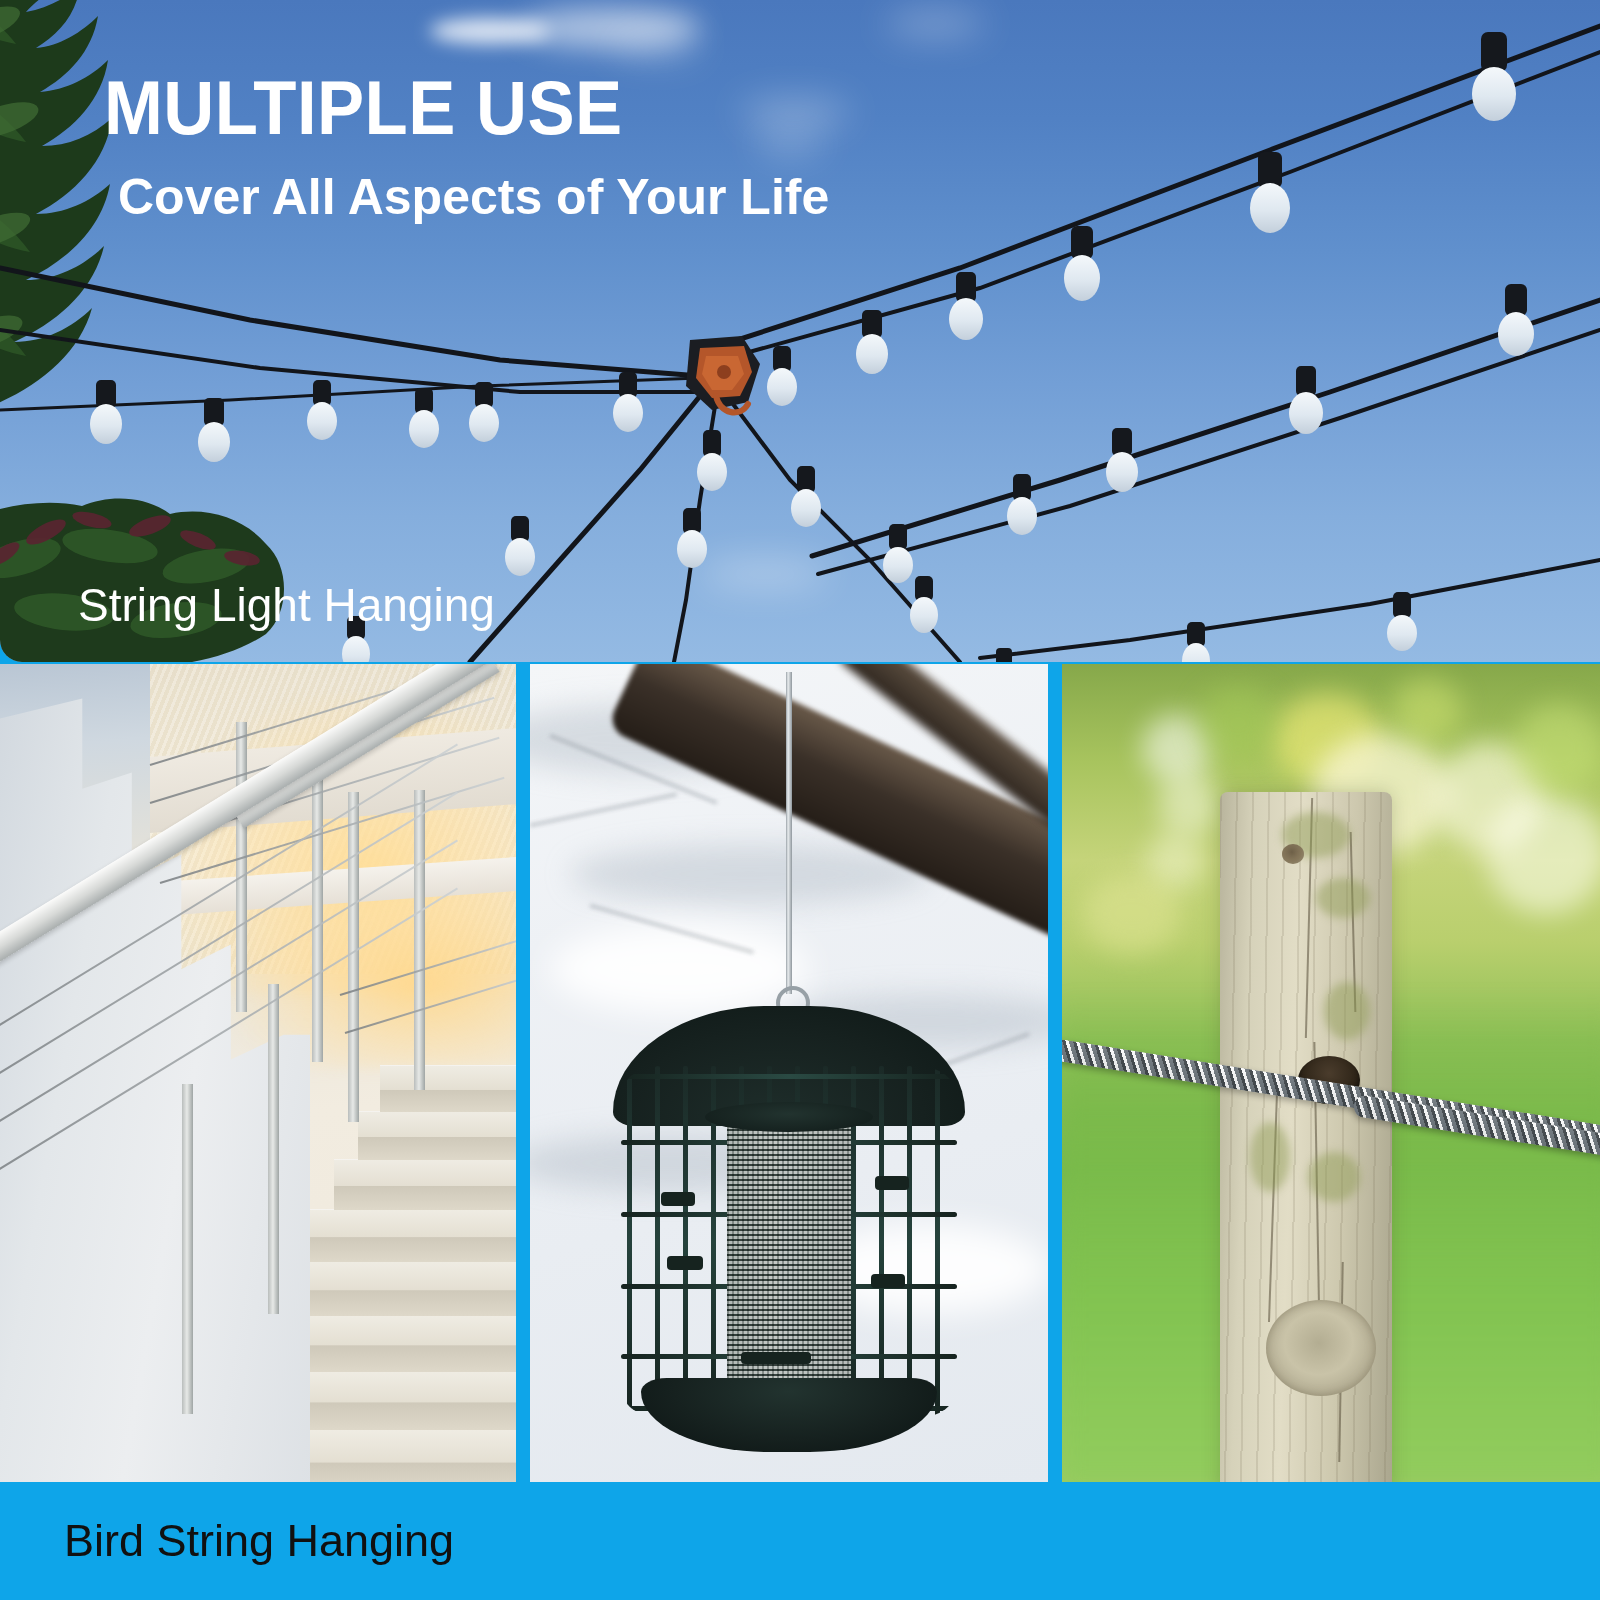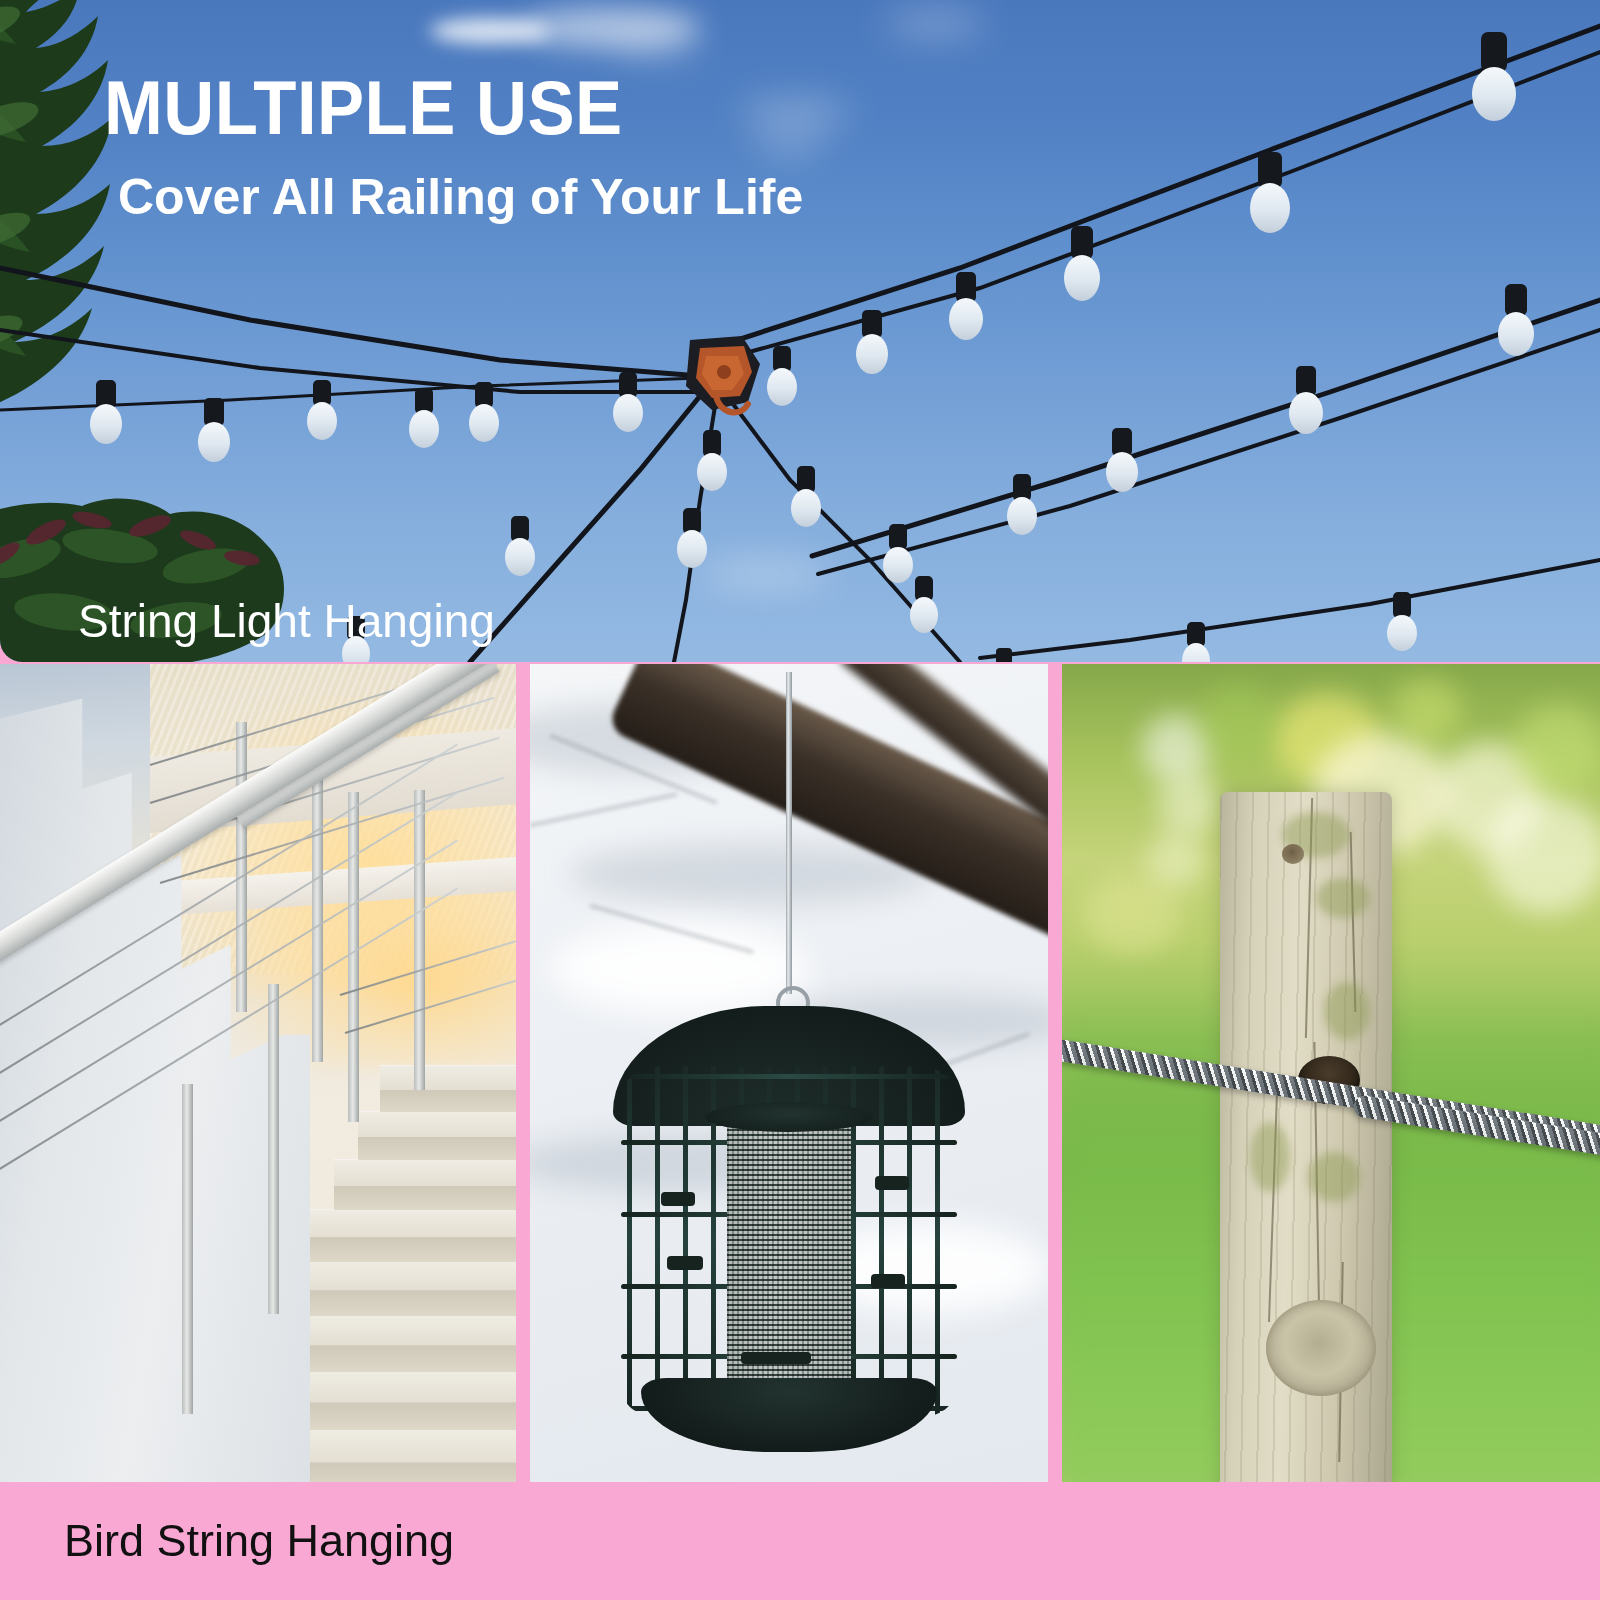--- a/index.html
+++ b/index.html
@@ -11,21 +11,21 @@
     width: 1600px;
     height: 1600px;
     overflow: hidden;
     font-family: "Liberation Sans", sans-serif;
   }
 
   .page {
     position: relative;
     width: 1600px;
     height: 1600px;
-    background: #f9a8d4;
+    background: #0ea5e9;
   }
 
   
   .hero {
     position: absolute;
     left: 0;
     top: 0;
     width: 1600px;
     height: 662px;
     overflow: hidden;
@@ -90,21 +90,21 @@
     font-weight: 700;
     font-size: 50px;
     line-height: 1.05;
     color: #ffffff;
     white-space: nowrap;
     margin: 26px 0 0 14px;
   }
   .hero-caption {
     position: absolute;
     left: 78px;
-    top: 594px;
+    top: 578px;
     z-index: 6;
     font-family: "Liberation Sans", sans-serif;
     font-weight: 400;
     font-size: 46px;
     color: #ffffff;
     white-space: nowrap;
   }
 
   
   .panels {
@@ -617,21 +617,21 @@
           </g>
         <g transform="translate(924,576)">
             <rect x="-9" y="0" width="18" height="25" rx="5" fill="#15181d"></rect>
             <ellipse cx="0" cy="39" rx="14" ry="18" fill="url(#bulbg)"></ellipse>
           </g>
       </g>
     </svg>
 
     <div class="hero-text">
       <div class="headline">MULTIPLE USE</div>
-      <div class="subhead">Cover All Railing of Your Life</div>
+      <div class="subhead">Cover All Aspects of Your Life</div>
     </div>
     <div class="hero-caption">String Light Hanging</div>
   </div>
 
   <div class="panels">
 
     <div class="panel p1">
       <div class="stairs-bg"></div>
       <div class="stucco"></div>
       <div class="wall-glow"></div>

